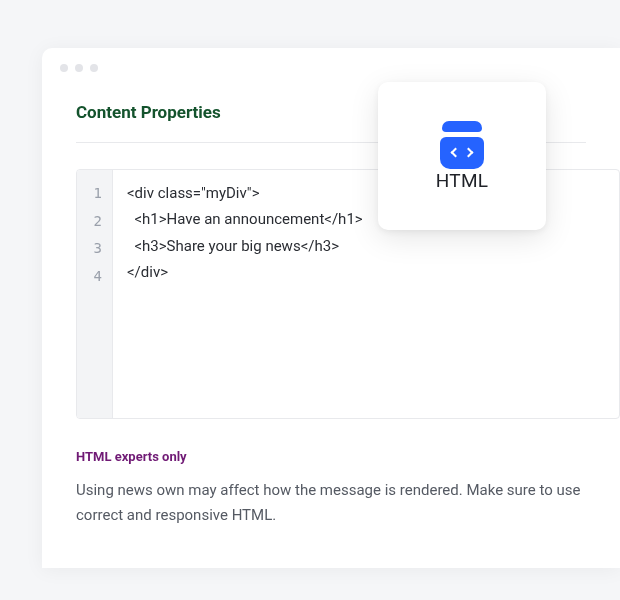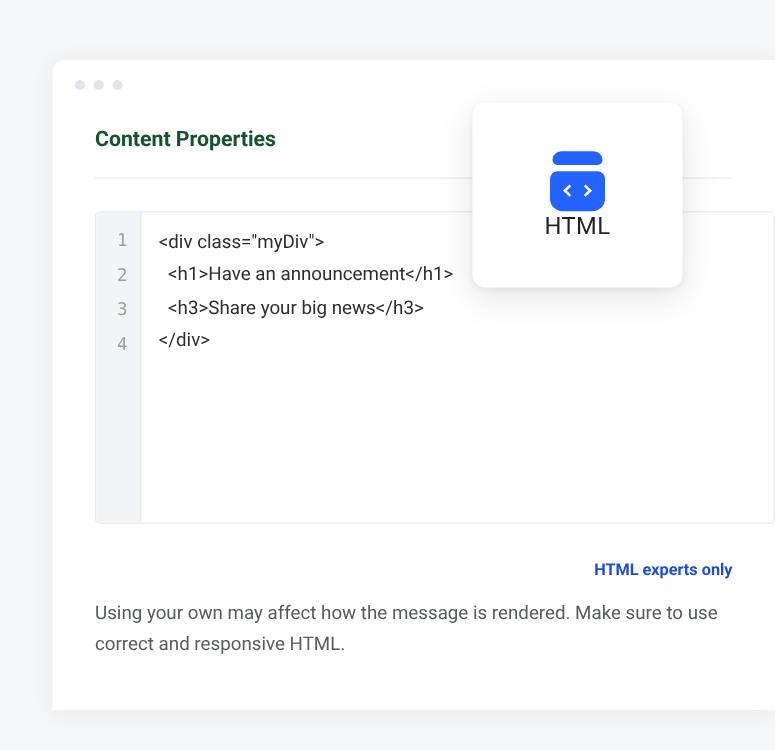--- a/index.html
+++ b/index.html
@@ -75,23 +75,22 @@
       padding: 10px 14px;
       font-family: -apple-system, BlinkMacSystemFont, "Segoe UI", Roboto, sans-serif;
       font-size: 15px;
       color: #2a2d33;
       white-space: pre;
       line-height: 1.75;
     }
     .section-sub {
       font-size: 13px;
       font-weight: 700;
-      color: #1d4ed8;
+      color: #701a75;
       padding: 30px 34px 0 34px;
-      text-align: right;
     }
     .section-body {
       font-size: 15px;
       color: #555a63;
       padding: 14px 34px 0 34px;
       line-height: 1.65;
     }
     .card {
       position: absolute;
       top: 82px;
@@ -170,21 +169,21 @@
       <div>3</div>
       <div>4</div>
     </div>
     <div class="code"><span>&lt;div class="myDiv"&gt;</span>
 <span>  &lt;h1&gt;Have an announcement&lt;/h1&gt;</span>
 <span>  &lt;h3&gt;Share your big news&lt;/h3&gt;</span>
 <span>&lt;/div&gt;</span></div>
   </div>
 
   <div class="section-sub">HTML experts only</div>
-  <div class="section-body">Using your own may affect how the message is rendered. Make sure to use correct and responsive HTML.</div>
+  <div class="section-body">Using news own may affect how the message is rendered. Make sure to use correct and responsive HTML.</div>
 </div>
 
 <div class="card">
   <div class="card-icon-wrap">
     <div class="icon-top"></div>
     <div class="icon-body">
       <div class="chev left"></div>
       <div class="chev right"></div>
     </div>
   </div>

